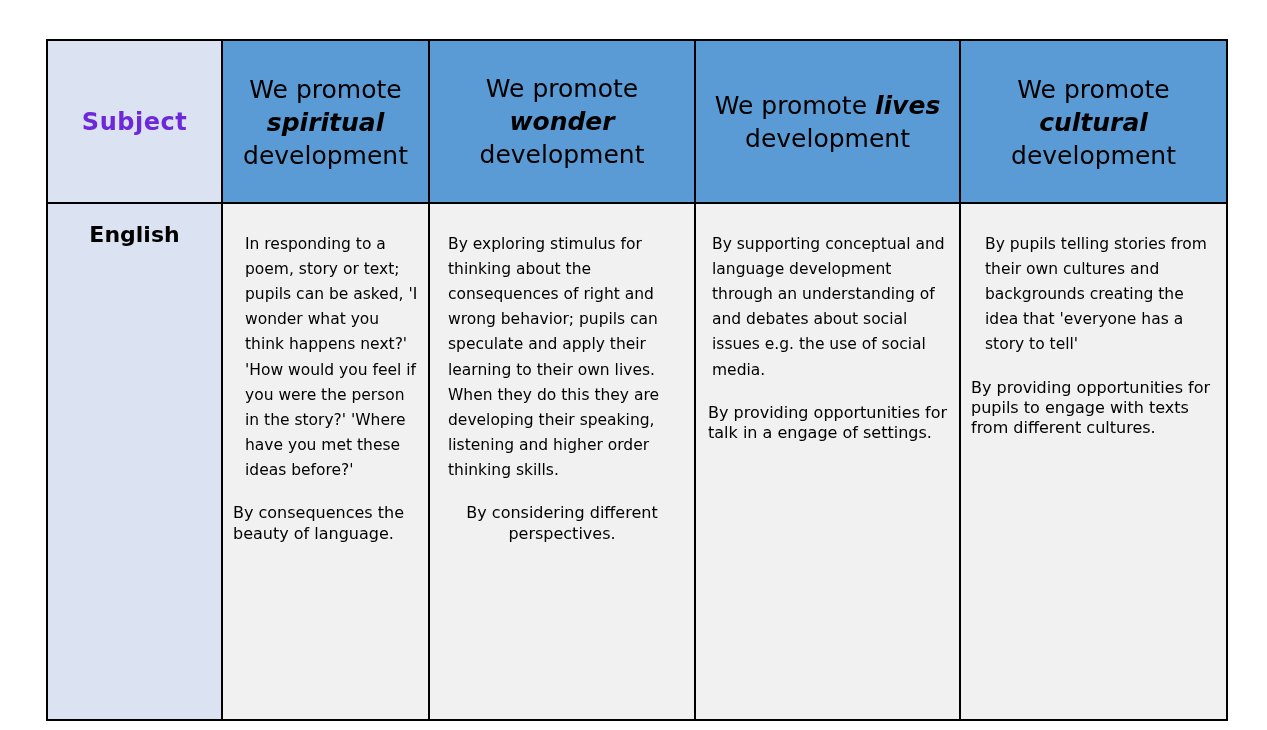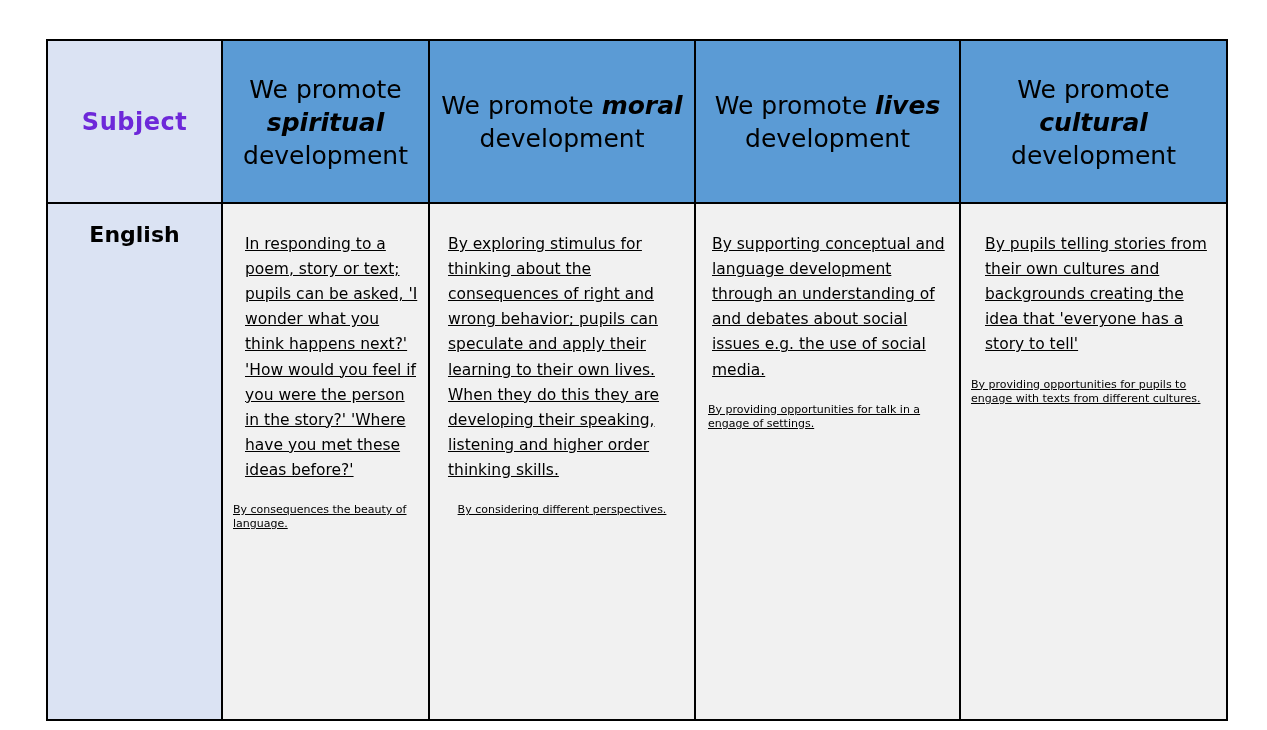--- a/index.html
+++ b/index.html
@@ -95,41 +95,40 @@
     font-family: "DejaVu Sans", sans-serif;
     font-size: 22px;
     font-weight: bold;
     padding-top: 18px;
     color: #000000;
   }
 
   td.content-cell {
     background: #f1f1f1;
     vertical-align: top;
-    text-decoration: underline;
   }
 
   .cell-inner {
     padding: 28px 10px 0 10px;
   }
 
   
   .para-main {
     font-family: "DejaVu Sans", sans-serif;
     font-size: 15.5px;
     line-height: 1.62;
     margin: 0 0 20px 0;
     padding-left: 12px;
     color: #000000;
     white-space: pre-line;
   }
   
   .para-follow {
     font-family: "DejaVu Sans", sans-serif;
-    font-size: 11px;
+    font-size: 16px;
     line-height: 1.28;
     margin: 0 0 14px 0;
     padding-left: 0;
     color: #000000;
     white-space: pre-line;
   }
   .para-follow:last-child { margin-bottom: 0; }
 
   
   td.col-social .cell-inner  { padding-left: 12px; padding-right: 8px; }
@@ -163,21 +162,21 @@
           <div class="promote-text">
             <span>We promote</span><br>
             <em>spiritual</em><br>
             <span>development</span>
           </div>
         </th>
 
         <th class="promote-head two-line">
           <div class="promote-text">
             <span>We promote</span>
-            <em>moral</em><br>
+            <em>wonder</em><br>
             <span>development</span>
           </div>
         </th>
 
         <th class="promote-head two-line">
           <div class="promote-text">
             <span>We promote</span>
             <em>lives</em><br>
             <span>development</span>
           </div>

